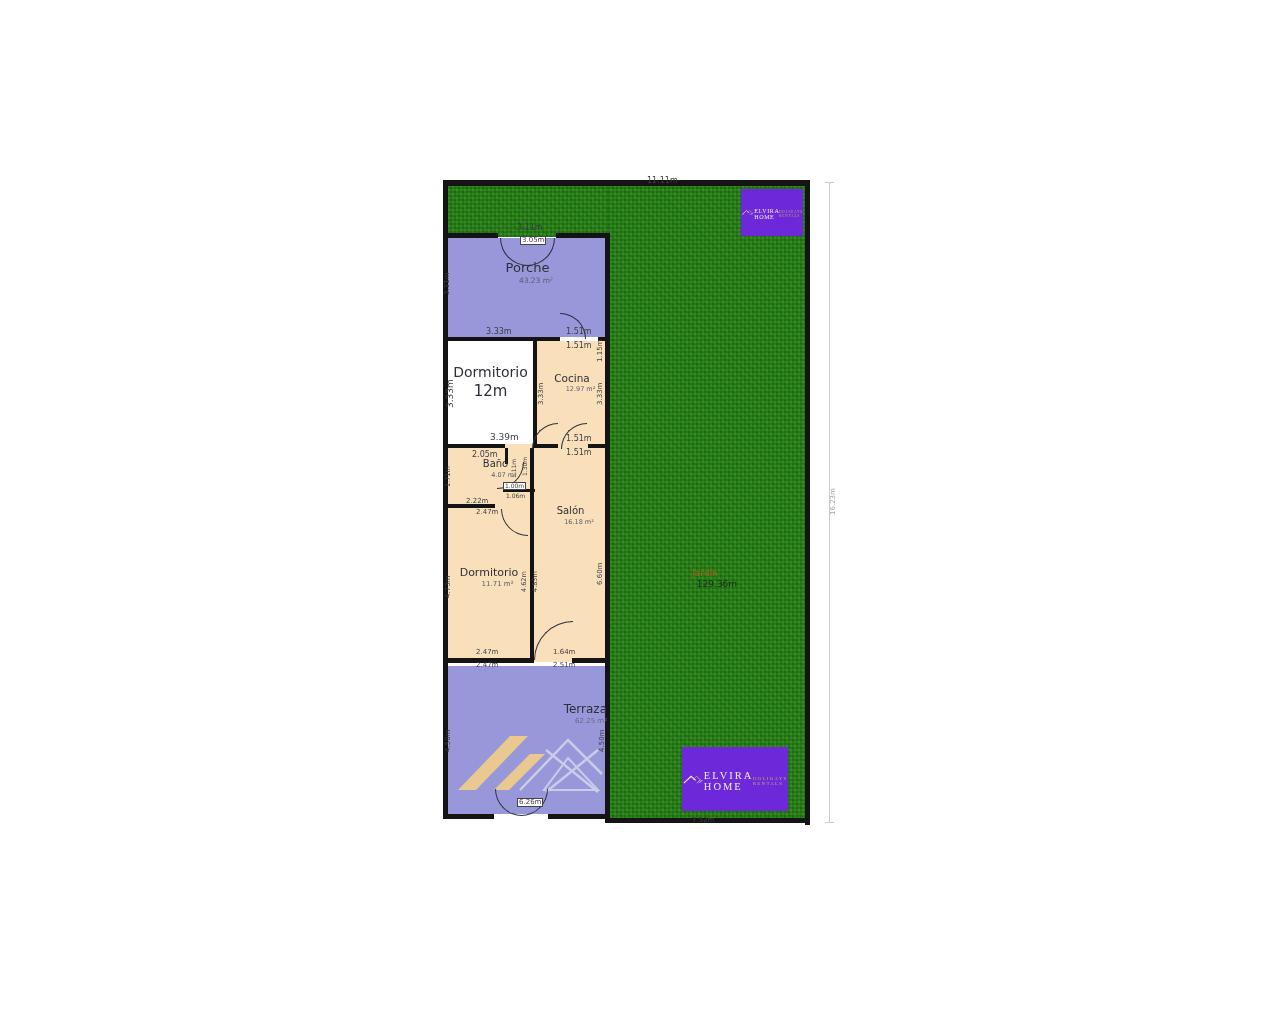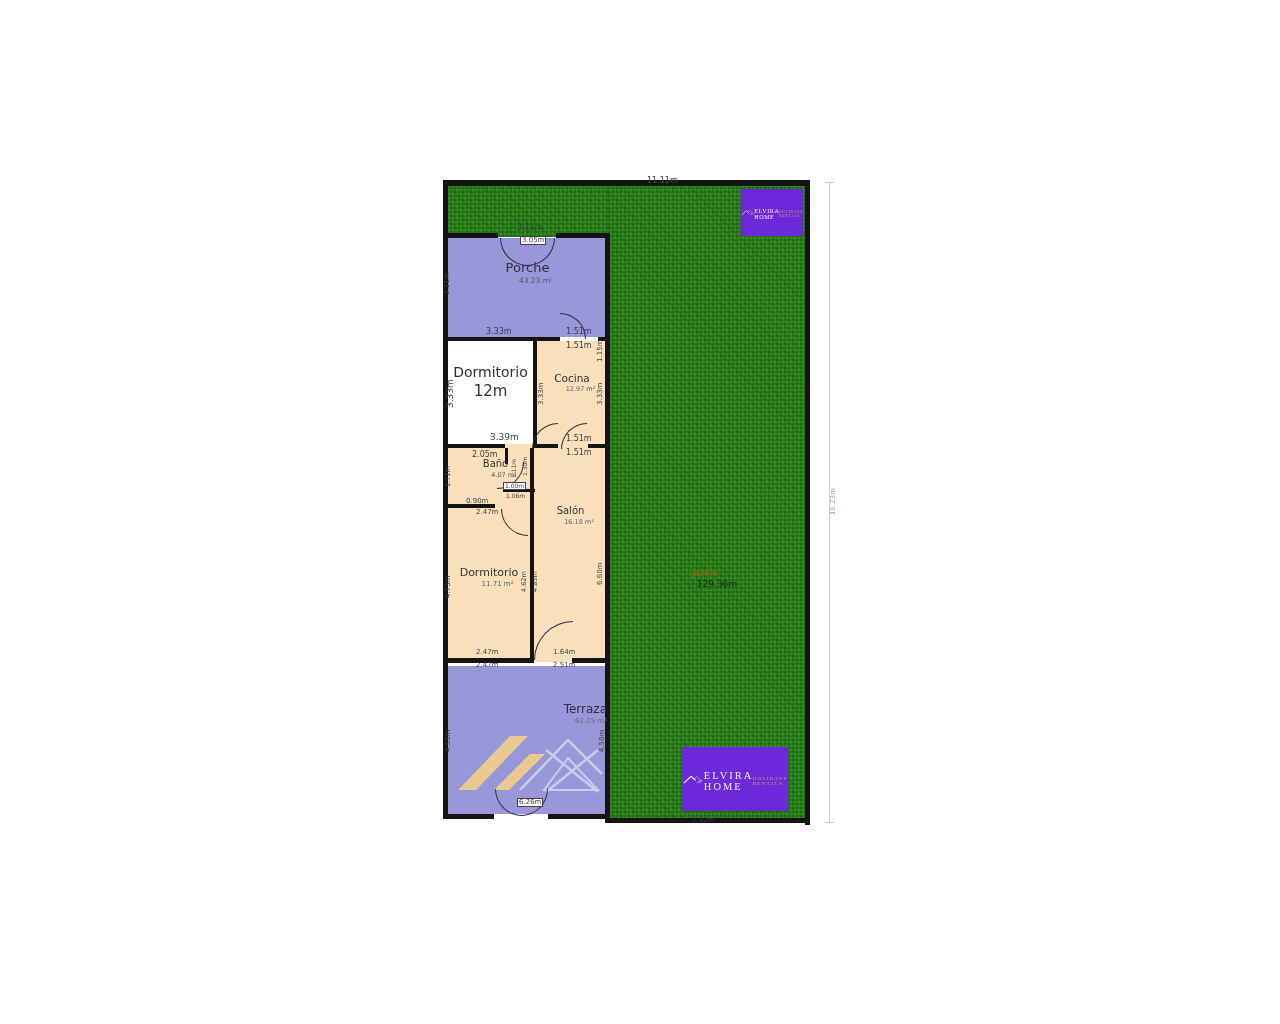--- a/index.html
+++ b/index.html
@@ -136,21 +136,21 @@
   <span class="dim rot" style="left:538px;top:405px;font-size:7px;">3.33m</span>
   <span class="dim rot" style="left:597px;top:405px;font-size:7px;">3.33m</span>
   <span class="dim" style="left:566px;top:435px;">1.51m</span>
   <span class="dim" style="left:566px;top:449px;">1.51m</span>
   <span class="dim" style="left:472px;top:451px;">2.05m</span>
   <span class="dim rot" style="left:445px;top:487px;font-size:6.5px;">1.71m</span>
   <span class="dim rot tiny" style="left:511px;top:478px;">1.11m</span>
   <span class="dim rot tiny" style="left:522px;top:476px;">1.30m</span>
   <span class="dim box" style="left:503px;top:482px;font-size:6px;">1.00m</span>
   <span class="dim tiny" style="left:506px;top:493px;">1.06m</span>
-  <span class="dim" style="left:466px;top:498px;font-size:7px;">0.90m</span>
+  <span class="dim" style="left:466px;top:498px;font-size:7px;">2.22m</span>
   <span class="dim" style="left:476px;top:509px;font-size:7px;">2.47m</span>
   <span class="dim rot" style="left:445px;top:598px;font-size:7px;">4.73m</span>
   <span class="dim rot" style="left:521px;top:592px;font-size:6.5px;">4.62m</span>
   <span class="dim rot" style="left:532px;top:592px;font-size:6.5px;">4.83m</span>
   <span class="dim rot" style="left:597px;top:585px;font-size:7px;">6.60m</span>
   <span class="dim" style="left:476px;top:649px;font-size:7px;">2.47m</span>
   <span class="dim" style="left:553px;top:649px;font-size:7px;">1.64m</span>
   <span class="dim" style="left:476px;top:662px;font-size:7px;">2.47m</span>
   <span class="dim" style="left:553px;top:662px;font-size:7px;">2.51m</span>
   <span class="dim rot" style="left:445px;top:752px;font-size:7px;">4.50m</span>

